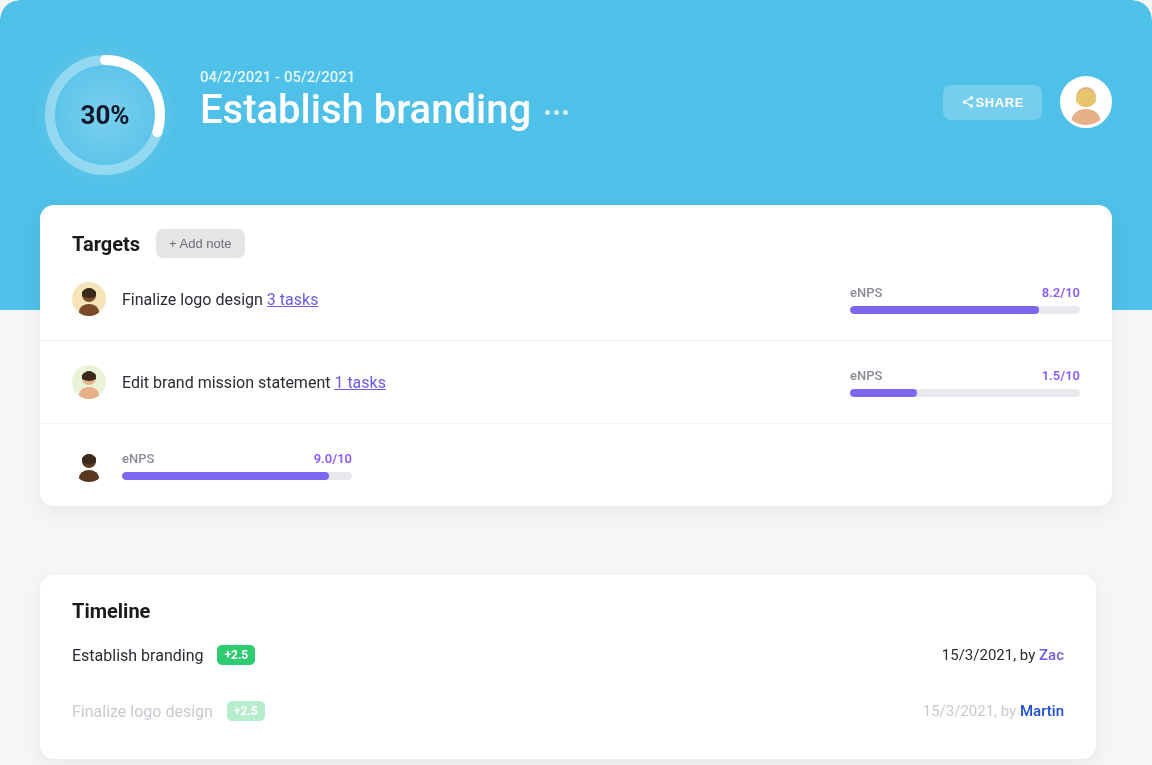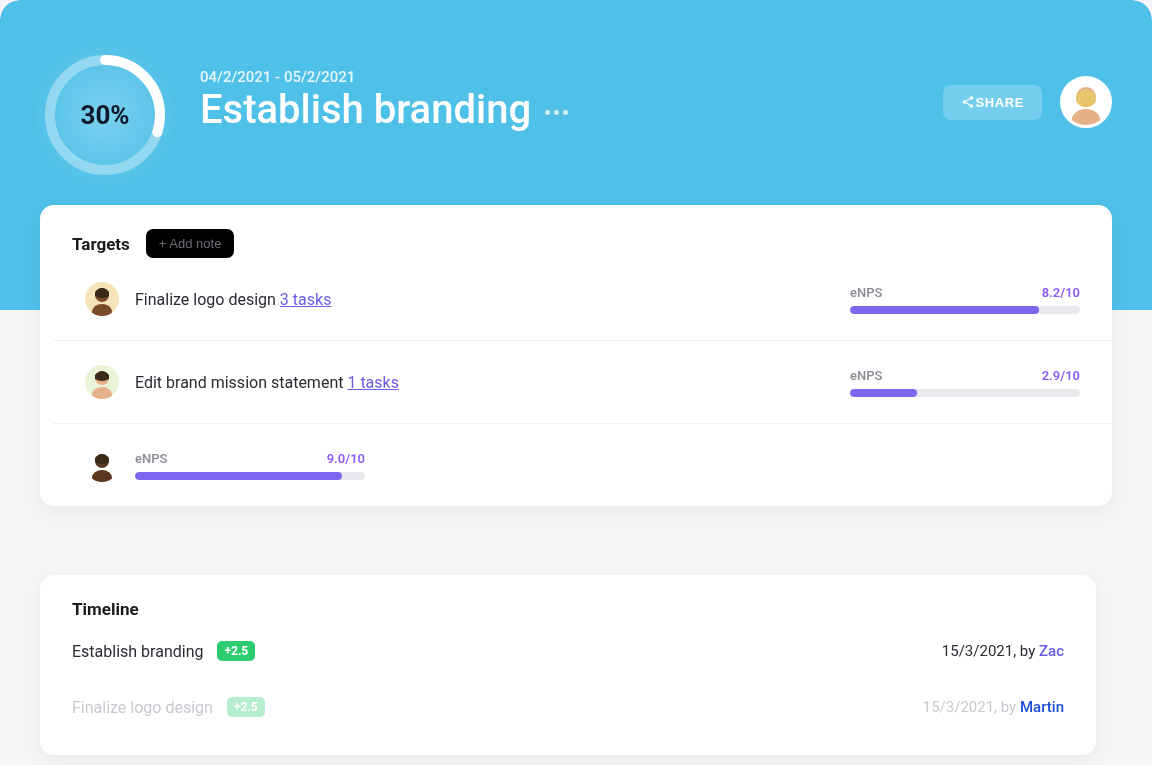--- a/index.html
+++ b/index.html
@@ -122,40 +122,39 @@
   top: 205px;
   left: 0; right: 0;
 }
 .card-header {
   display: flex;
   align-items: center;
   gap: 16px;
   padding: 24px 32px 14px 32px;
 }
 .card-title {
-  font-size: 17px;
+  font-size: 20px;
   font-weight: 700;
   color: #1a1a1a;
 }
 .add-note-btn {
-  background: #000000;
+  background: #e5e5e5;
   border: none;
   border-radius: 7px;
   padding: 7px 13px;
   font-size: 13px;
   color: #6b6e76;
   cursor: pointer;
   font-weight: 500;
 }
 .target-row {
   display: flex;
   align-items: center;
   padding: 24px 32px;
   border-top: 1px solid #f0f1f3;
-  margin-left: 13px;
 }
 .target-row:first-of-type { border-top: none; padding-top: 10px; }
 .avatar-small {
   width: 34px; height: 34px; border-radius: 50%;
   margin-right: 16px;
   overflow: hidden;
   flex-shrink: 0;
 }
 .target-text {
   flex: 1;
@@ -303,21 +302,21 @@
           <div class="avatar-small"><svg viewBox="0 0 34 34">
               <rect width="34" height="34" fill="#e9f3d8"></rect>
               <circle cx="17" cy="13" r="7" fill="#e6b089"></circle>
               <ellipse cx="17" cy="30" rx="10" ry="8" fill="#e6b089"></ellipse>
               <path d="M10 10 Q17 2 24 10 L24 14 Q17 18 10 14 Z" fill="#3a2a1a"></path>
             </svg></div>
           <div class="target-text">Edit brand mission statement <span class="task-link">1 tasks</span></div>
           <div class="metric">
             <div class="metric-top">
               <span>eNPS</span>
-              <span class="metric-val">2.9/10</span>
+              <span class="metric-val">1.5/10</span>
             </div>
             <div class="bar">
               <div class="bar-fill" style="width: 29%;"></div>
             </div>
           </div>
         </div>
         <div class="target-row">
           <div class="avatar-small"><svg viewBox="0 0 34 34">
               <rect width="34" height="34" fill="#ffffff"></rect>
               <circle cx="17" cy="13" r="7" fill="#5a3820"></circle>

